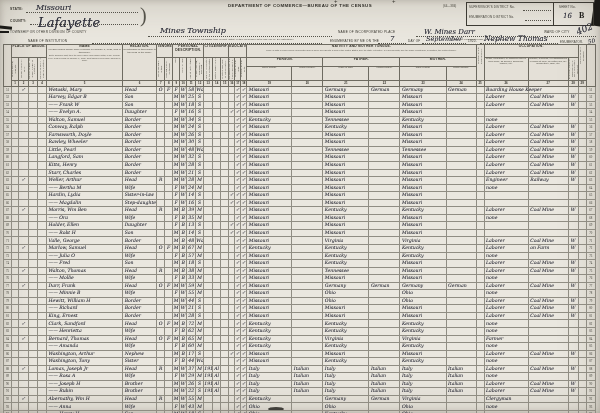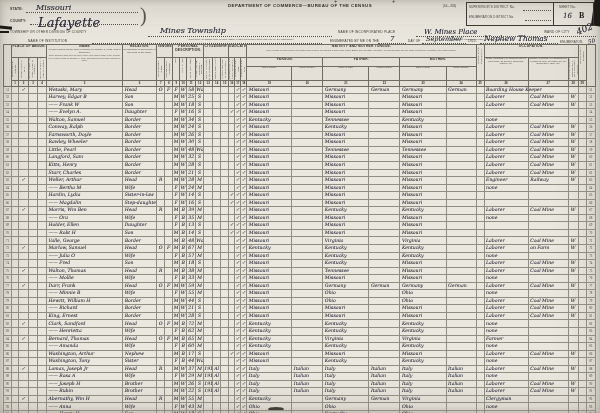--- a/index.html
+++ b/index.html
@@ -63,21 +63,21 @@
   <div class="abs hw" style="left:38px;top:15px;font-size:13px;">Lafayette</div>
   <div class="abs" style="left:140px;top:4px;font-size:20px;color:#55534a;font-family:'Liberation Serif',serif;">)</div>
 
   <div class="abs lbl" style="left:10px;top:30px;font-weight:normal;font-size:3.2px;">TOWNSHIP OR OTHER DIVISION OF COUNTY</div>
   <div class="abs dotline" style="left:148px;top:36px;width:184px;"></div>
   <div class="abs hw" style="left:160px;top:26px;font-size:8px;">Mines Township</div>
   <div class="abs tiny" style="left:150px;top:37.5px;width:182px;font-size:2.2px;text-align:center;white-space:nowrap;overflow:hidden;">(Insert name of township, town, precinct, district, or other civil division, as the case may be. See instructions.)</div>
 
   <div class="abs lbl" style="left:338px;top:30px;font-weight:normal;font-size:3.2px;">NAME OF INCORPORATED PLACE</div>
   <div class="abs dotline" style="left:416px;top:36px;width:124px;"></div>
-  <div class="abs hw" style="left:424px;top:28px;font-size:7px;">W. Mines Place</div>
+  <div class="abs hw" style="left:424px;top:28px;font-size:7px;">W. Mines Darr</div>
   <div class="abs tiny" style="left:418px;top:37.5px;width:122px;font-size:2.1px;text-align:center;white-space:nowrap;overflow:hidden;">(Insert name of incorporated place, if any. See instructions.)</div>
 
   <div class="abs lbl" style="left:544px;top:30px;font-weight:normal;font-size:3.2px;">WARD OF CITY</div>
   <div class="abs dotline" style="left:544px;top:36px;width:52px;"></div>
 
   <div class="abs lbl" style="left:28px;top:38.5px;font-weight:normal;font-size:3.2px;">NAME OF INSTITUTION</div>
   <div class="abs dotline" style="left:92px;top:42.5px;width:230px;"></div>
   <div class="abs tiny" style="left:94px;top:43.3px;width:228px;font-size:2.1px;text-align:center;white-space:nowrap;overflow:hidden;">(Insert name of institution, if any, and indicate the lines on which the entries are made. See instructions.)</div>
 
   <div class="abs lbl" style="left:330px;top:39px;font-weight:normal;font-size:3.1px;">ENUMERATED BY ME ON THE</div>

